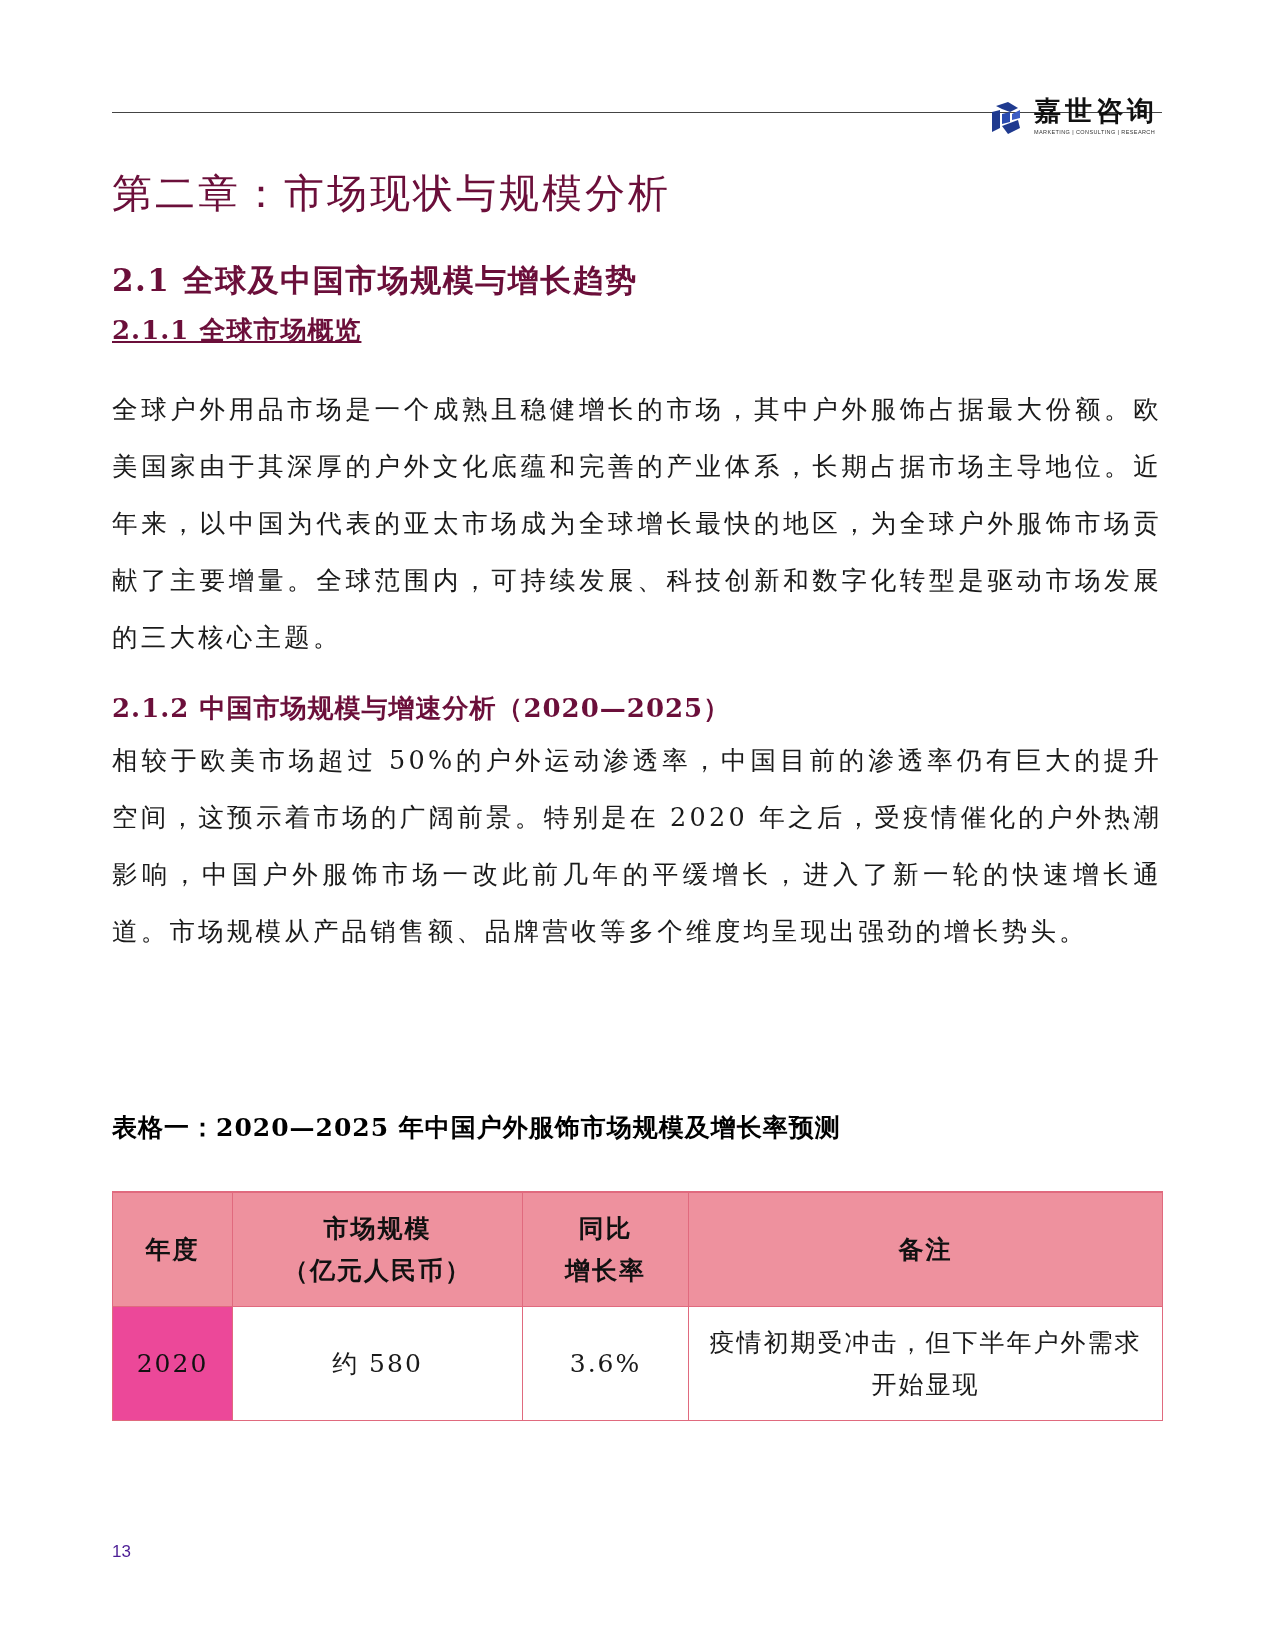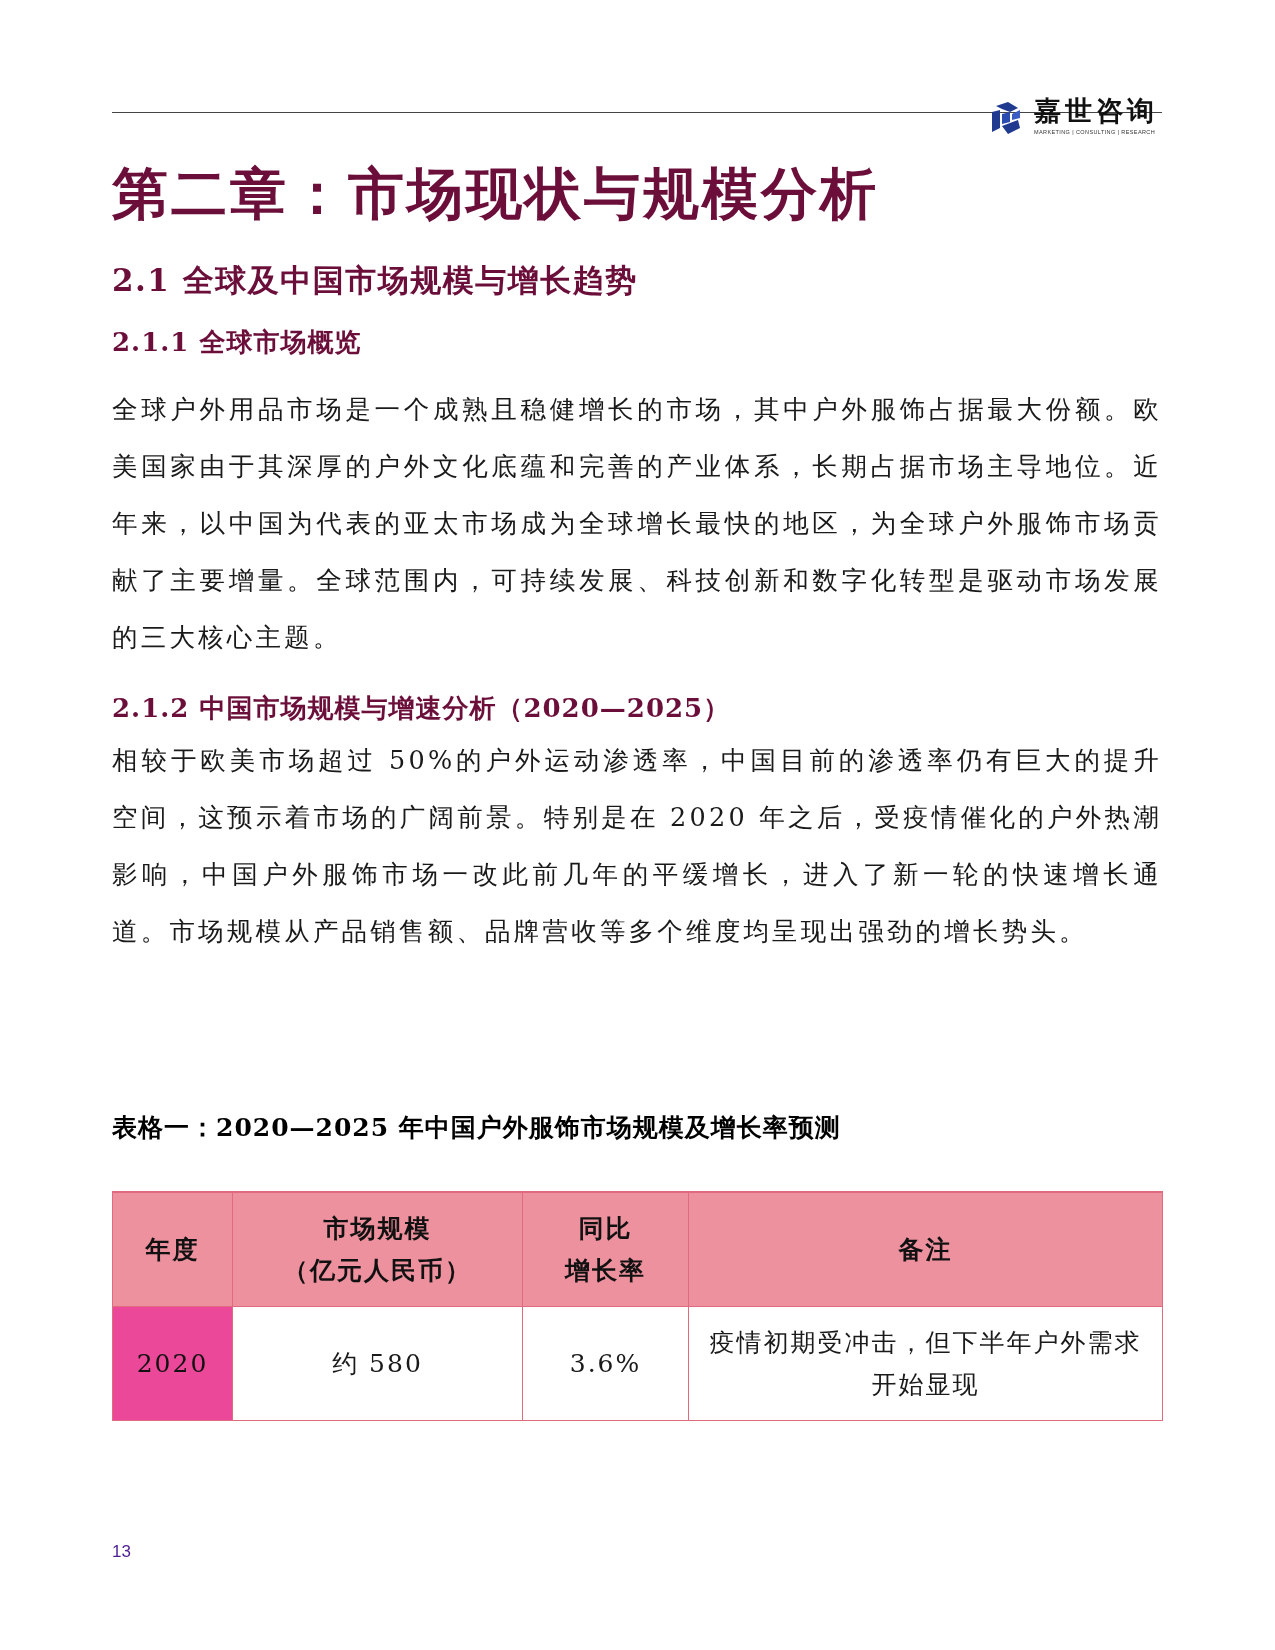--- a/index.html
+++ b/index.html
@@ -54,22 +54,22 @@
       font-size: 5.5px;
       color: #333;
       letter-spacing: 0.4px;
       margin-top: 3px;
       white-space: nowrap;
     }
     .chapter-title {
       position: absolute;
       left: 112px;
       top: 163px;
-      font-size: 56px;
-      font-weight: bold;
+      font-size: 40px;
+      font-weight: normal;
       color: #6b0f3a;
       letter-spacing: 3px;
       line-height: 60px;
       margin: 0;
     }
     .h2 {
       position: absolute;
       left: 112px;
       top: 258px;
       font-size: 31px;
@@ -173,21 +173,21 @@
       <span class="logo-cn">嘉世咨询</span>
       <span class="logo-en">MARKETING  |  CONSULTING  |  RESEARCH</span>
     </div>
   </div>
 </div>
 
 <h1 class="chapter-title">第二章：市场现状与规模分析</h1>
 
 <h2 class="h2">2.1 全球及中国市场规模与增长趋势</h2>
 
-<h3 class="h3" style="top:324px;">2.1.1 全球市场概览</h3>
+<h3 class="h3" style="top:312px;text-decoration:underline;">2.1.1 全球市场概览</h3>
 
 <p class="para" style="top:381px;">全球户外用品市场是一个成熟且稳健增长的市场，其中户外服饰占据最大份额。欧美国家由于其深厚的户外文化底蕴和完善的产业体系，长期占据市场主导地位。近年来，以中国为代表的亚太市场成为全球增长最快的地区，为全球户外服饰市场贡献了主要增量。全球范围内，可持续发展、科技创新和数字化转型是驱动市场发展的三大核心主题。</p>
 
 <h3 class="h3" style="top:690px;">2.1.2 中国市场规模与增速分析（2020—2025）</h3>
 
 <p class="para" style="top:732px;">相较于欧美市场超过 50%的户外运动渗透率，中国目前的渗透率仍有巨大的提升空间，这预示着市场的广阔前景。特别是在 2020 年之后，受疫情催化的户外热潮影响，中国户外服饰市场一改此前几年的平缓增长，进入了新一轮的快速增长通道。市场规模从产品销售额、品牌营收等多个维度均呈现出强劲的增长势头。</p>
 
 <p class="table-caption">表格一：2020—2025 年中国户外服饰市场规模及增长率预测</p>
 
 <table class="data-table">

